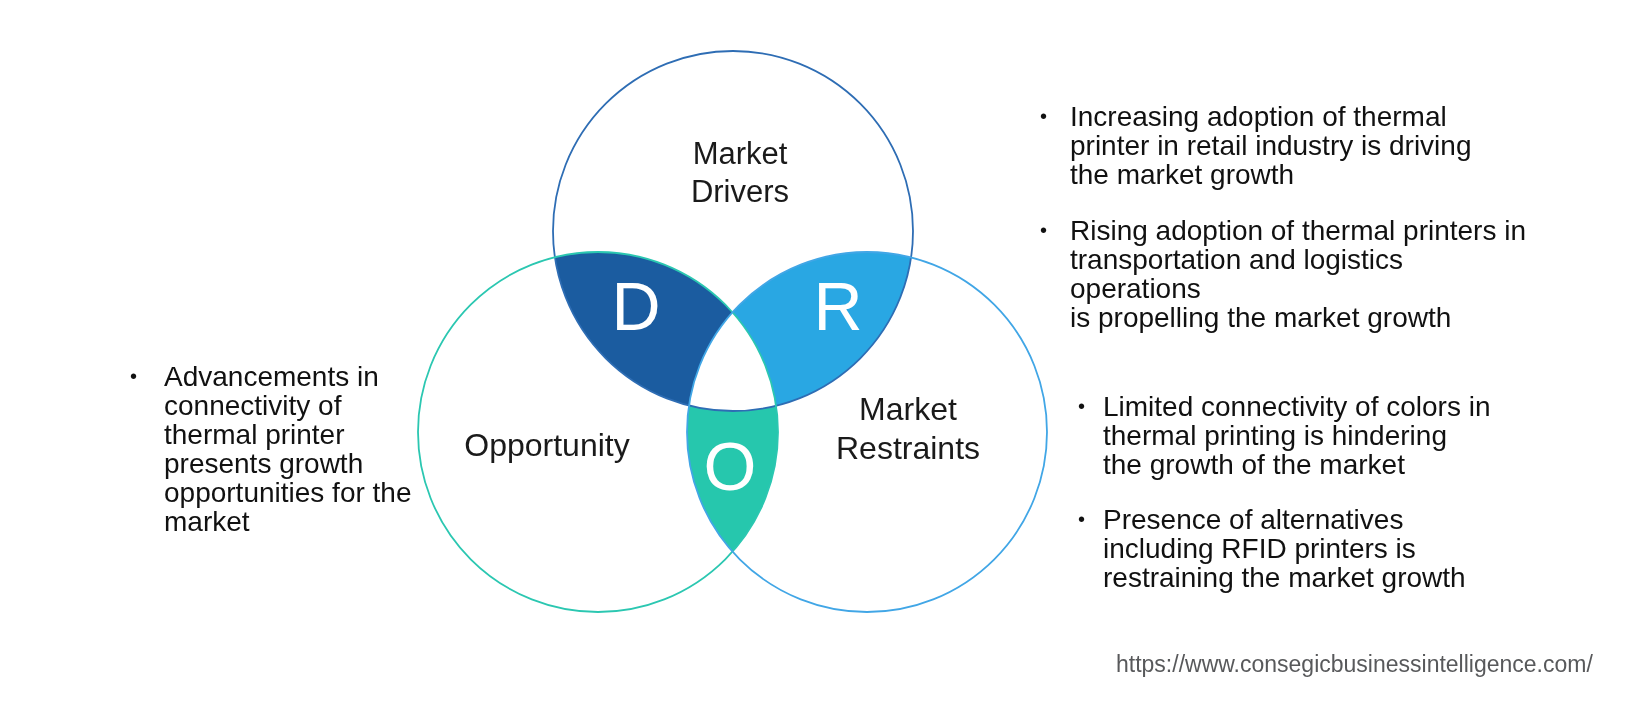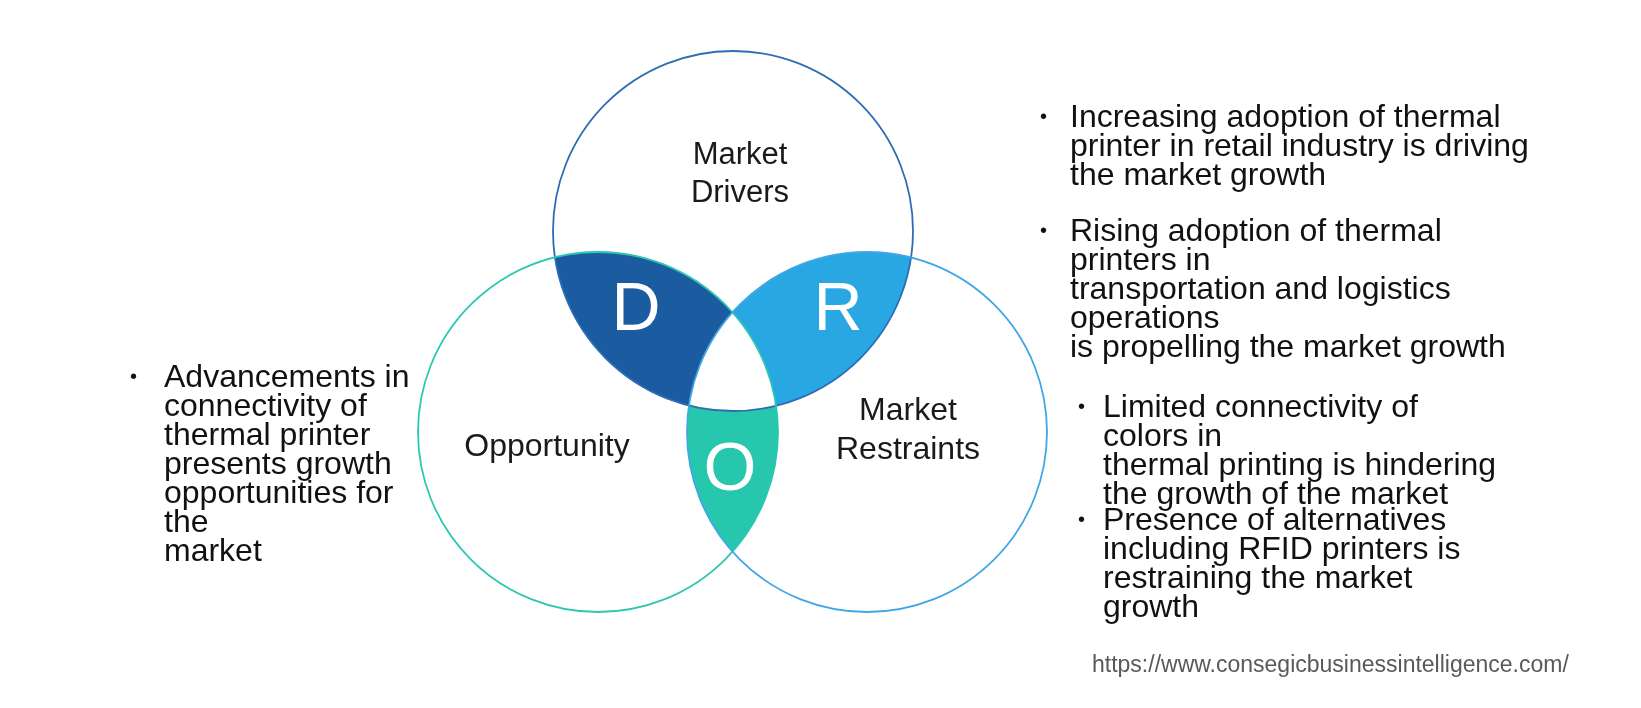--- a/index.html
+++ b/index.html
@@ -3,26 +3,26 @@
 <meta charset="utf-8">
 <style>
   html,body{margin:0;padding:0;background:#ffffff;}
   #stage{position:relative;width:1641px;height:708px;background:#ffffff;overflow:hidden;
          font-family:"Liberation Sans",sans-serif;}
   svg text{font-family:"Liberation Sans",sans-serif;}
   .lens-letter{font-size:68px;font-weight:400;}
   .circle-label{font-size:31px;fill:#1a1a1a;}
   .circle-label-lg{font-size:32px;fill:#1a1a1a;}
   .note{position:absolute;color:#111111;}
-  .note-text{font-size:32px;line-height:29px;white-space:pre-line;color:#111111;}
+  .note-text{font-size:28px;line-height:29px;white-space:pre-line;color:#111111;}
   .bullet{position:absolute;top:0;font-size:20px;line-height:29px;color:#111111;}
   .off-34{left:-34px;}
   .off-30{left:-30px;}
   .off-25{left:-25px;}
-  .footer-url{position:absolute;left:1092px;top:651px;font-size:23px;color:#58595B;}
+  .footer-url{position:absolute;left:1116px;top:651px;font-size:23px;color:#58595B;}
 </style>
 </head>
 <body>
 
 <div id="stage">
 
   <svg width="1641" height="708" viewBox="0 0 1641 708" style="position:absolute;left:0;top:0;">
 
     <path d="M554.9,257.2 A180,180 0 0 0 776.1,405.8 A180,180 0 0 0 554.9,257.2 Z" fill="#1B5CA0"></path>
 

